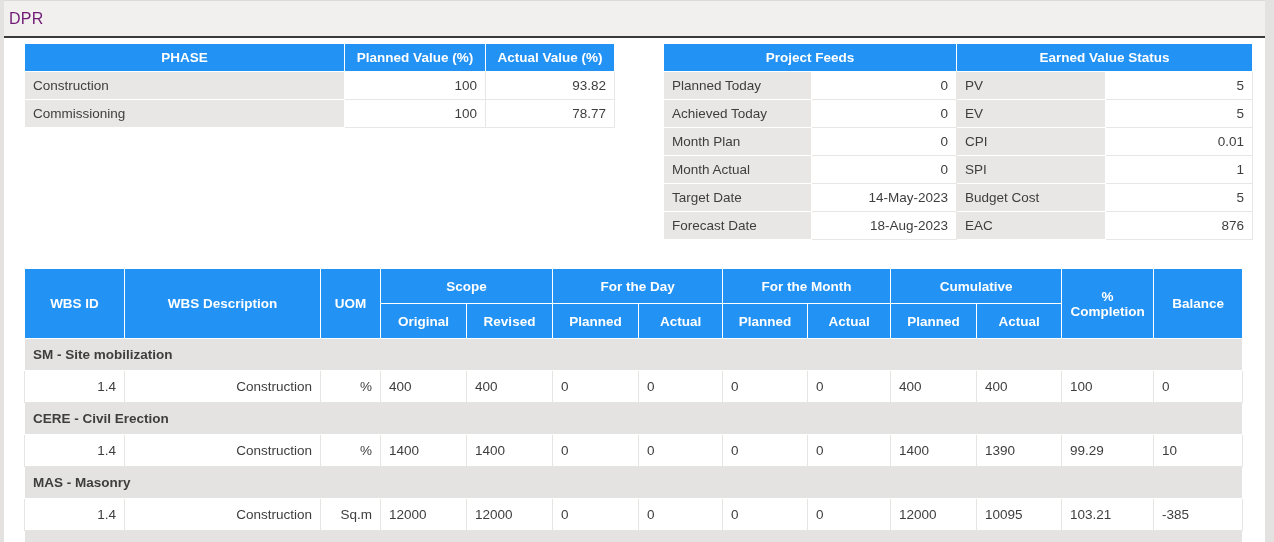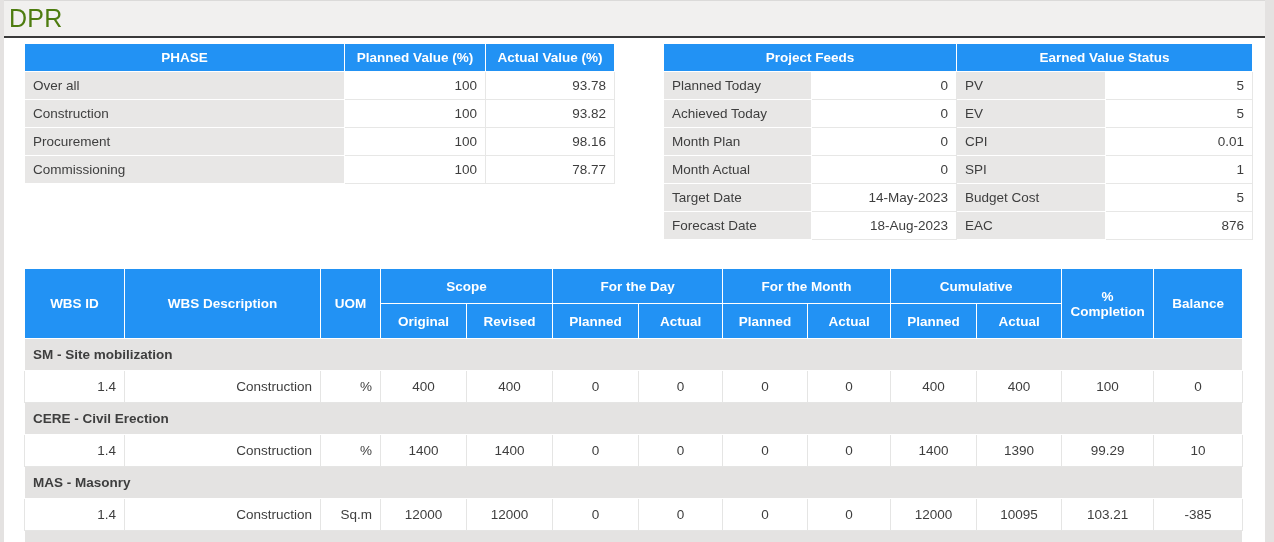--- a/index.html
+++ b/index.html
@@ -5,37 +5,37 @@
   * { margin:0; padding:0; box-sizing:border-box; }
   html,body { width:1274px; height:542px; overflow:hidden; background:#ffffff;
               font-family:"Liberation Sans", sans-serif; }
   .page { position:relative; width:1274px; height:542px; background:#fff; }
   .edge { position:absolute; top:0; bottom:0; background:#e4e2e1; z-index:5; }
   .edge.left { left:0; width:4px; }
   .edge.right { right:0; width:9px; }
   .titlebar { height:38px; background:#f1f0ef; border-top:1px solid #dbdad9;
               border-bottom:2px solid #3a3a3a; display:flex; align-items:center;
               padding-left:9px; }
-  .title { font-size:25px; color:#4d7c0f; letter-spacing:.3px; }
+  .title { font-size:16px; color:#701a75; letter-spacing:.3px; }
   .content { padding:5px 0 0 24px; }
   .top-tables { display:flex; gap:48px; align-items:flex-start; }
   table { border-collapse:collapse; table-layout:fixed; }
   th { background:#2292f4; color:#fff; font-size:13.5px; font-weight:700;
        border:1px solid #ffffff; text-align:center; padding:0 4px; }
   .top-table th, .top-table td { height:28px; }
   td { font-size:13.5px; color:#3e3e3e; padding:0 8px; background:#fff;
        border:1px solid #e7e7e6; white-space:nowrap; overflow:hidden; }
   td.lbl { background:#e8e7e6; border:1px solid #ffffff; text-align:left; }
   td.val { text-align:right; }
   .wbs-table { margin-top:28px; width:1218px; }
   .wbs-table thead tr { height:35px; }
   .wbs-table td { height:32px; border:1px solid #e5e5e4; }
   .wbs-table td.group { background:#e4e3e2; border:1px solid #ffffff;
                         font-weight:700; text-align:left; }
-  .wbs-table td.num { text-align:center; }
+  .wbs-table td.num { text-align:left; }
   .wbs-table td.txt { text-align:right; }
   .wbs-table tr.partial td { border-top:1px solid #e5e5e4; }
 </style>
 </head>
 <body>
 
 <div class="page">
   <div class="edge left"></div>
   <div class="edge right"></div>
 
@@ -55,33 +55,23 @@
           </colgroup>
         <thead>
           <tr>
             <th>PHASE</th>
             <th>Planned Value (%)</th>
             <th>Actual Value (%)</th>
           </tr>
         </thead>
         <tbody>
           <tr>
-            <td class="lbl">Over all</td>
-            <td class="val">100</td>
-            <td class="val">93.78</td>
-          </tr>
-          <tr>
             <td class="lbl">Construction</td>
             <td class="val">100</td>
             <td class="val">93.82</td>
-          </tr>
-          <tr>
-            <td class="lbl">Procurement</td>
-            <td class="val">100</td>
-            <td class="val">98.16</td>
           </tr>
           <tr>
             <td class="lbl">Commissioning</td>
             <td class="val">100</td>
             <td class="val">78.77</td>
           </tr>
         </tbody>
       </table>
 
       <table class="top-table">

